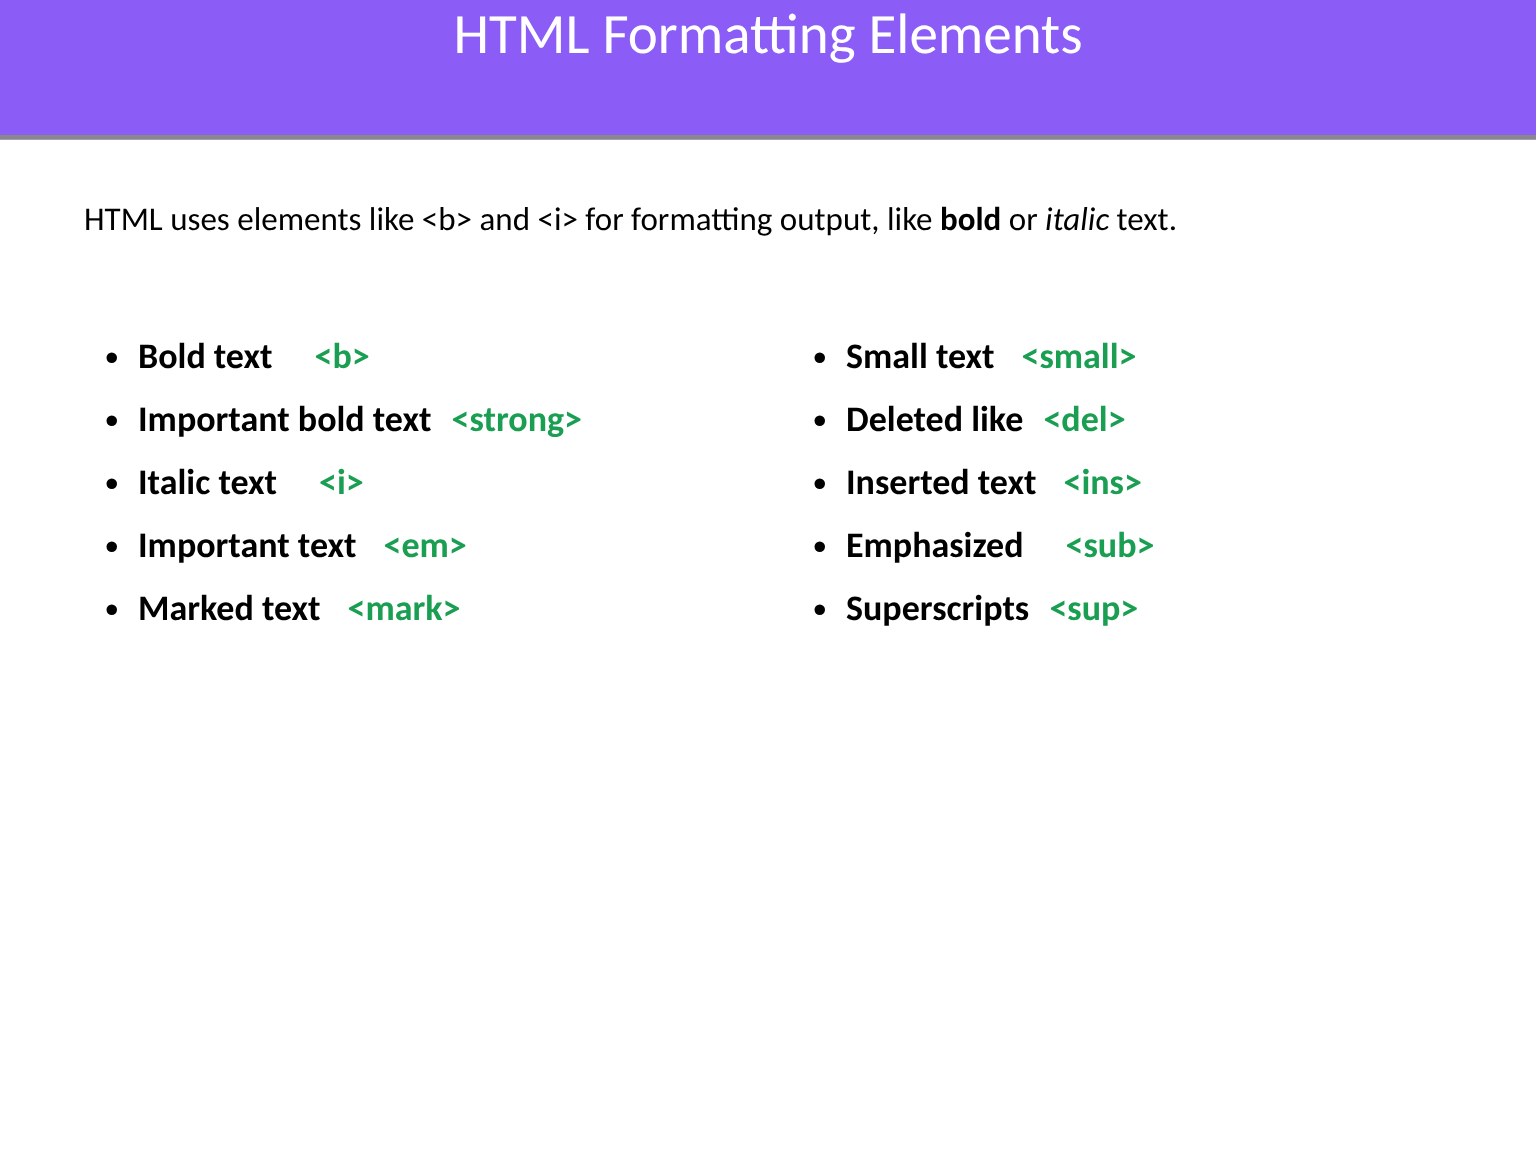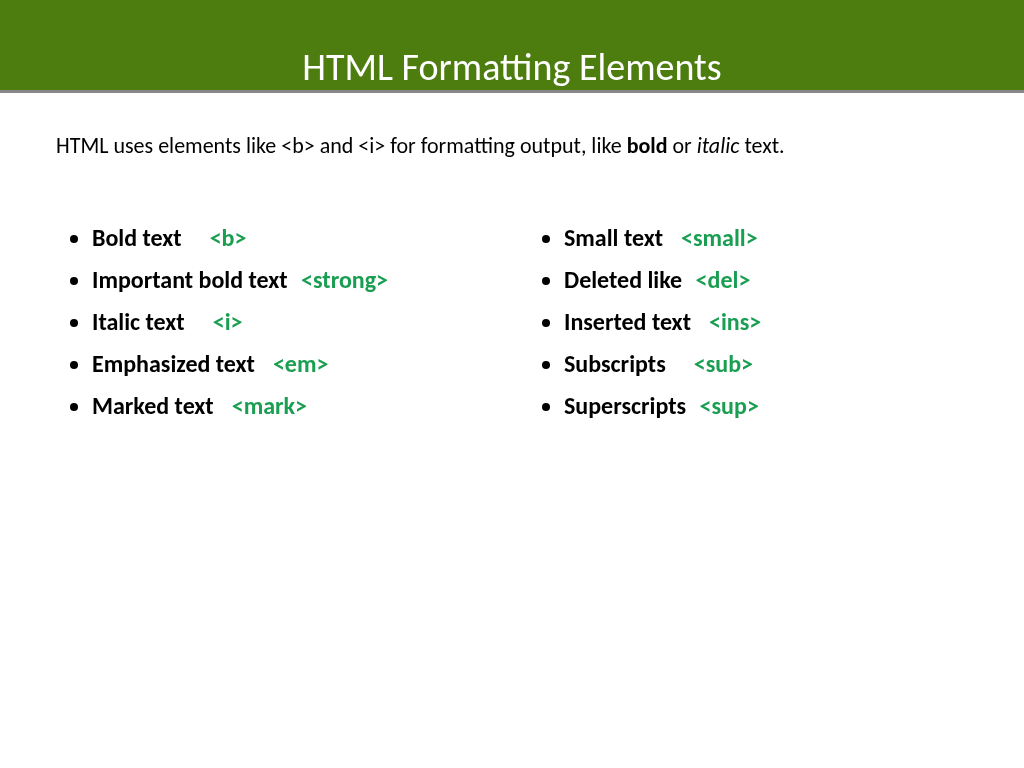--- a/index.html
+++ b/index.html
@@ -6,25 +6,25 @@
     margin: 0;
     padding: 0;
     width: 1024px;
     height: 768px;
     font-family: Calibri, "Segoe UI", Arial, sans-serif;
     background: #ffffff;
     color: #000000;
     overflow: hidden;
   }
   .header {
-    background: #4d7c0f;
+    background: #8b5cf6;
     color: #ffffff;
     height: 90px;
     display: flex;
-    align-items: flex-end;
+    align-items: flex-start;
     justify-content: center;
     font-size: 38px;
     font-weight: 400;
     border-bottom: 3px solid #888888;
   }
   .intro {
     padding: 38px 56px 10px 56px;
     font-size: 22px;
     line-height: 1.35;
   }
@@ -68,26 +68,26 @@
     <span>HTML uses elements like &lt;b&gt; and &lt;i&gt; for formatting output, like </span><b>bold</b><span> or </span><i>italic</i><span> text.</span>
   </p>
 </div>
 
 <div class="columns">
   <div class="col">
     <ul>
       <li><span>Bold text</span><span class="gap-s"></span><span class="tag">&lt;b&gt;</span></li>
       <li><span>Important bold text</span><span class="gap-l"></span> <span class="tag">&lt;strong&gt;</span></li>
       <li><span>Italic text</span><span class="gap-s"></span><span class="tag">&lt;i&gt;</span></li>
-      <li><span>Emphasized text</span><span class="gap-m"></span><span class="tag">&lt;em&gt;</span></li>
+      <li><span>Important text</span><span class="gap-m"></span><span class="tag">&lt;em&gt;</span></li>
       <li><span>Marked text</span><span class="gap-m"></span><span class="tag">&lt;mark&gt;</span></li>
     </ul>
   </div>
   <div class="col">
     <ul>
       <li><span>Small text</span><span class="gap-m"></span><span class="tag">&lt;small&gt;</span></li>
       <li><span>Deleted like</span><span class="gap-l"></span> <span class="tag">&lt;del&gt;</span></li>
       <li><span>Inserted text</span><span class="gap-m"></span><span class="tag">&lt;ins&gt;</span></li>
-      <li><span>Subscripts</span><span class="gap-s"></span><span class="tag">&lt;sub&gt;</span></li>
+      <li><span>Emphasized</span><span class="gap-s"></span><span class="tag">&lt;sub&gt;</span></li>
       <li><span>Superscripts</span><span class="gap-l"></span> <span class="tag">&lt;sup&gt;</span></li>
     </ul>
   </div>
 </div>
 
 </body></html>

